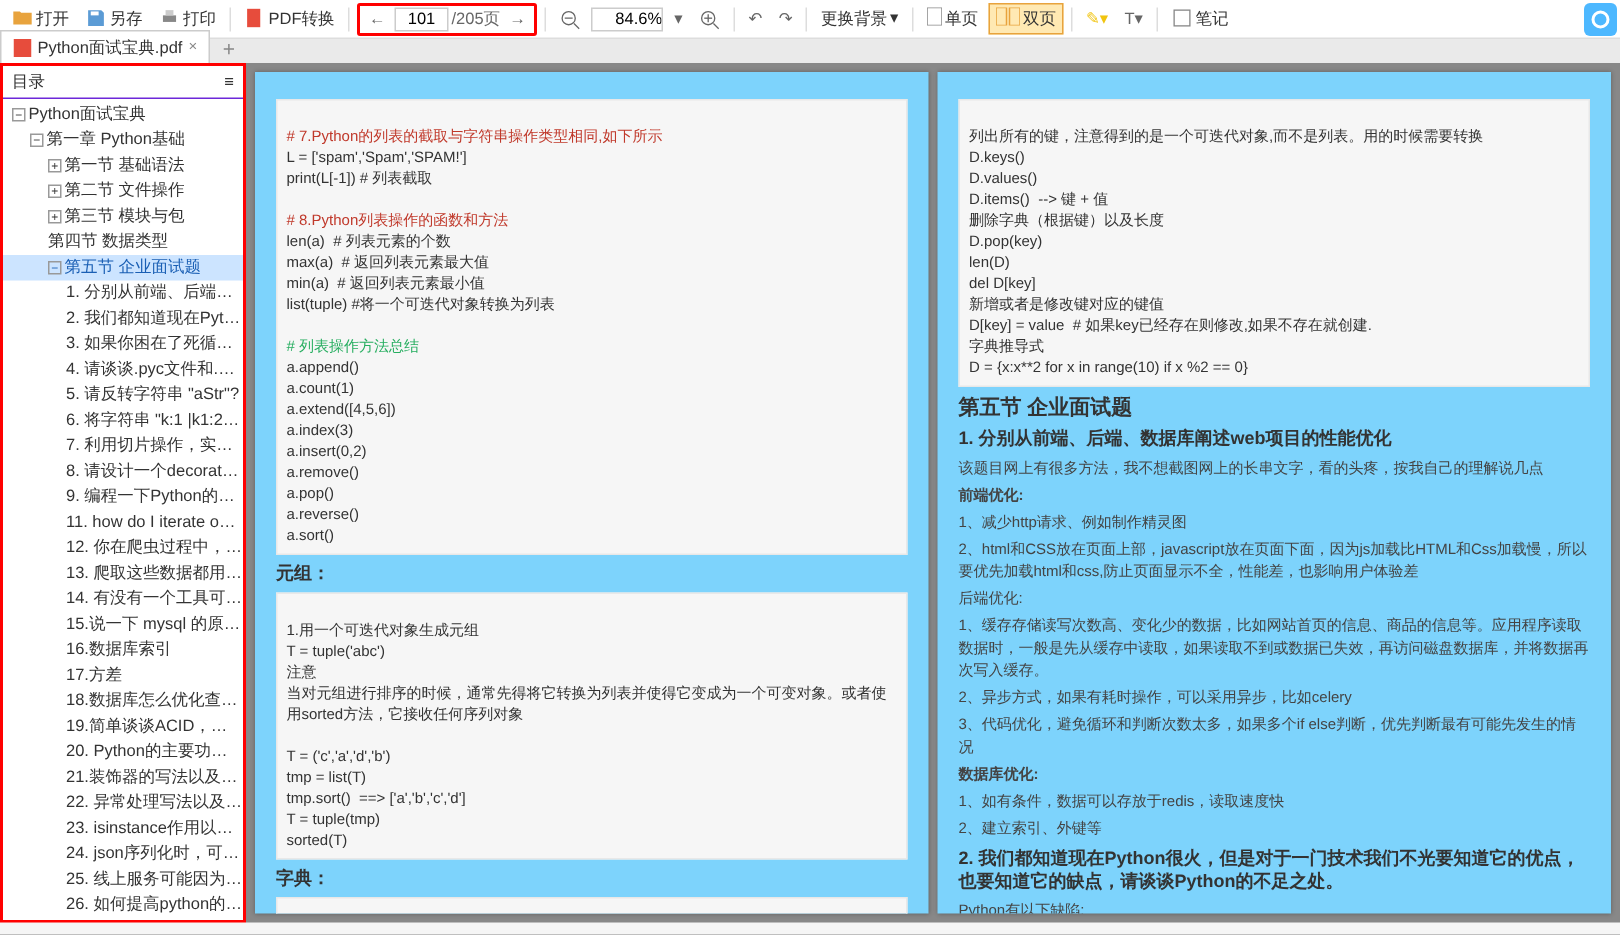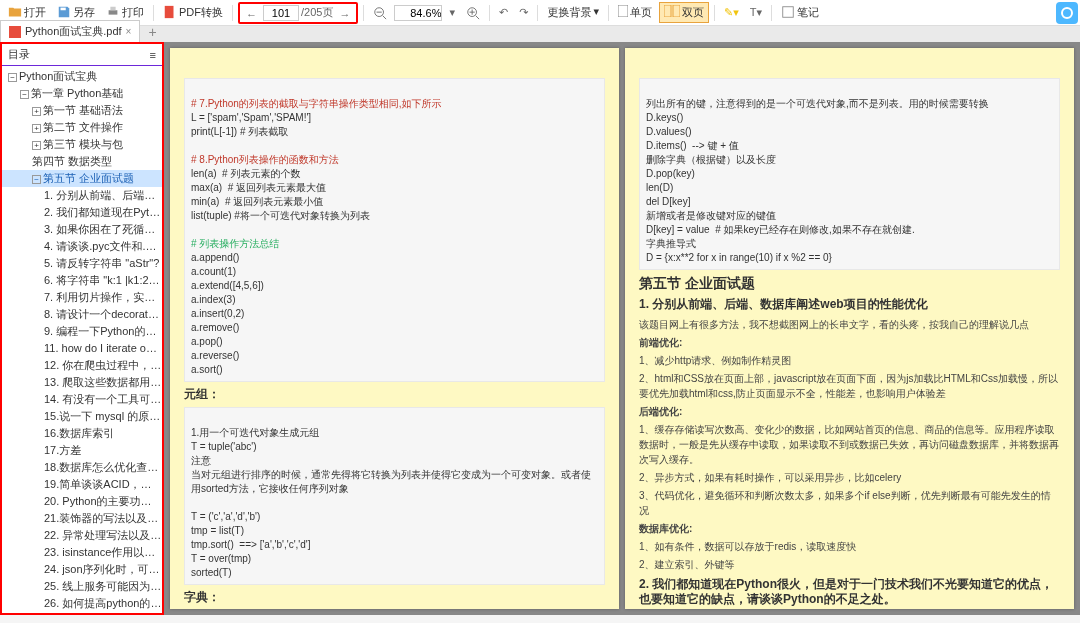--- a/index.html
+++ b/index.html
@@ -20,21 +20,21 @@
 .sidebar-hdr{padding:3px 6px;font-size:11px;border-bottom:1px solid #6d28d9;display:flex;justify-content:space-between;align-items:center}
 .tree{padding:2px 0}
 .tree-item{padding:1px 0 1px 4px;white-space:nowrap;overflow:hidden;text-overflow:ellipsis;cursor:pointer;font-size:11px;line-height:15px}
 .lvl0{padding-left:6px}
 .lvl1{padding-left:18px}
 .lvl2{padding-left:30px}
 .lvl3{padding-left:42px}
 .tree-item.sel{background:#cce4ff;color:#1a5fb4}
 .exp{display:inline-block;width:9px;height:9px;border:1px solid #999;text-align:center;line-height:7px;font-size:8px;margin-right:2px}
 .content{flex:1;display:flex;gap:6px;padding:6px;overflow:hidden;background:#888}
-.page{flex:1;background:#fef9c3;padding:26px 14px;overflow:hidden;font-size:10px;line-height:15px;color:#333;box-shadow:0 0 3px rgba(0,0,0,.3)}
+.page{flex:1;background:#7dd3fc;padding:14px 14px;overflow:hidden;font-size:10px;line-height:15px;color:#333;box-shadow:0 0 3px rgba(0,0,0,.3)}
 .code-block{background:#f6f6f6;border:1px solid #e8e8e8;padding:4px 6px;margin:4px 0;font-family:Consolas,monospace;font-size:10px;line-height:14px;white-space:pre;overflow:hidden}
 .red{color:#c0392b}
 .comment{color:#27ae60}
 .h1{font-size:14px;font-weight:bold;margin:6px 0}
 .h2{font-size:12px;font-weight:bold;margin:5px 0}
 .txt{font-size:10px;margin:3px 0;color:#444}
 .arrow{font-size:11px;color:#666;padding:0 4px;cursor:pointer}
 .right-ico{width:22px;height:22px;background:#4db8ff;border-radius:4px;position:absolute;top:2px;right:2px}
 svg{vertical-align:middle}
 </style>
@@ -208,21 +208,21 @@
       <div class="h2">元组：</div>
       <div class="code-block">
 <span>1.用一个可迭代对象生成元组</span>
 <span>T = tuple('abc')</span>
 <span>注意</span>
 <span style="white-space:normal">当对元组进行排序的时候，通常先得将它转换为列表并使得它变成为一个可变对象。或者使用sorted方法，它接收任何序列对象</span>
 
 <span>T = ('c','a','d','b')</span>
 <span>tmp = list(T)</span>
 <span>tmp.sort()  ==&gt; ['a','b','c','d']</span>
-<span>T = over(tmp)</span>
+<span>T = tuple(tmp)</span>
 <span>sorted(T)</span></div>
       <div class="h2">字典：</div>
       <div class="code-block">
 
 
 
 
 
 
 
@@ -251,21 +251,21 @@
 <span>新增或者是修改键对应的键值</span>
 <span>D[key] = value  # 如果key已经存在则修改,如果不存在就创建.</span>
 <span>字典推导式</span>
 <span>D = {x:x**2 for x in range(10) if x %2 == 0}</span></div>
       <div class="h1">第五节 企业面试题</div>
       <div class="h2">1. 分别从前端、后端、数据库阐述web项目的性能优化</div>
       <div class="txt">该题目网上有很多方法，我不想截图网上的长串文字，看的头疼，按我自己的理解说几点</div>
       <div class="txt" style="font-weight:bold">前端优化:</div>
       <div class="txt">1、减少http请求、例如制作精灵图</div>
       <div class="txt">2、html和CSS放在页面上部，javascript放在页面下面，因为js加载比HTML和Css加载慢，所以要优先加载html和css,防止页面显示不全，性能差，也影响用户体验差</div>
-      <div class="txt" style="font-weight:bold">后端优化:</div>
+      <div class="txt" style="font-weight:normal">后端优化:</div>
       <div class="txt">1、缓存存储读写次数高、变化少的数据，比如网站首页的信息、商品的信息等。应用程序读取数据时，一般是先从缓存中读取，如果读取不到或数据已失效，再访问磁盘数据库，并将数据再次写入缓存。</div>
       <div class="txt">2、异步方式，如果有耗时操作，可以采用异步，比如celery</div>
       <div class="txt">3、代码优化，避免循环和判断次数太多，如果多个if else判断，优先判断最有可能先发生的情况</div>
       <div class="txt" style="font-weight:bold">数据库优化:</div>
       <div class="txt">1、如有条件，数据可以存放于redis，读取速度快</div>
       <div class="txt">2、建立索引、外键等</div>
       <div class="h2">2. 我们都知道现在Python很火，但是对于一门技术我们不光要知道它的优点，也要知道它的缺点，请谈谈Python的不足之处。</div>
       <div class="txt">Python有以下缺陷:</div>
 
     </div>

